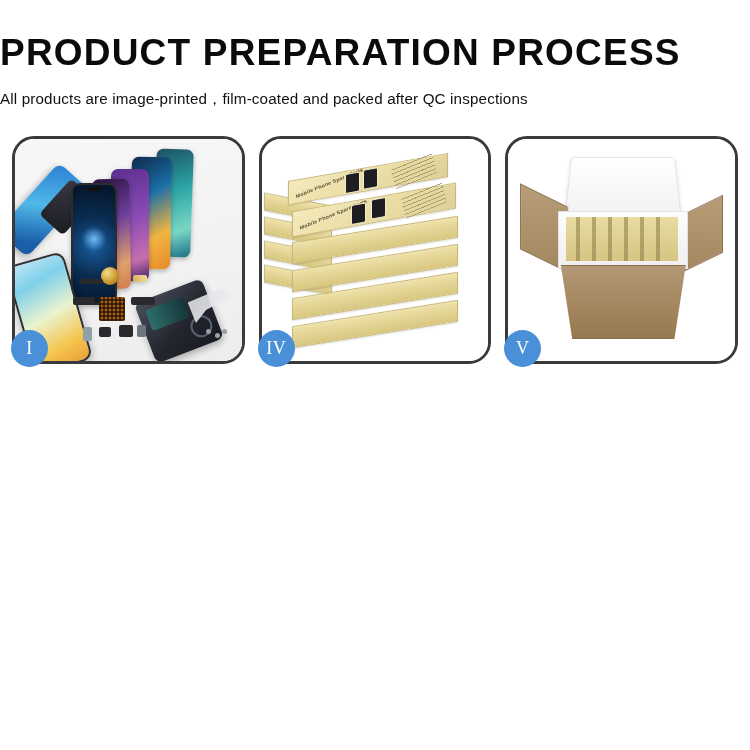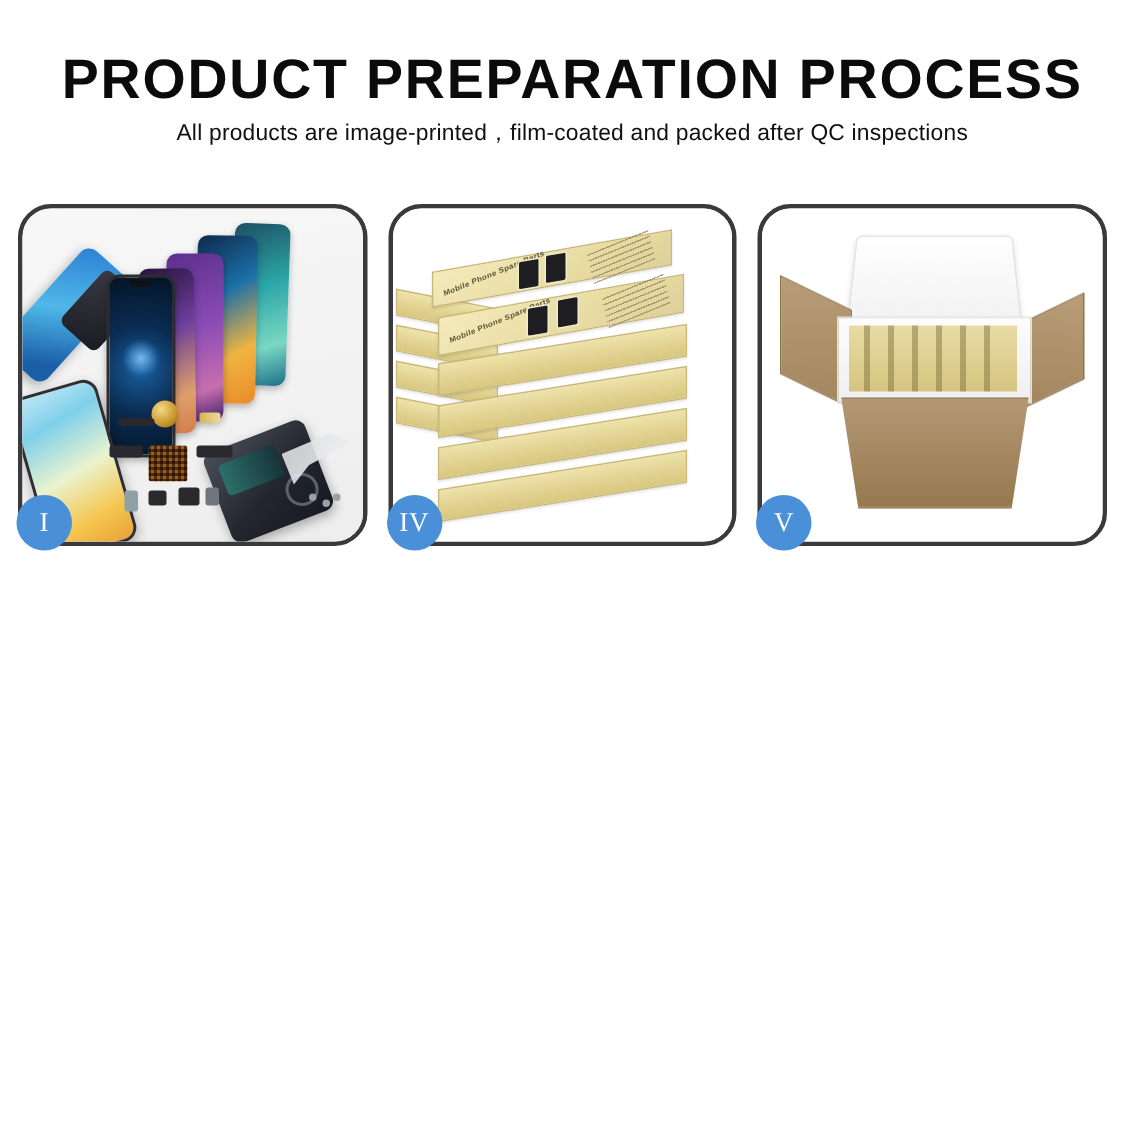--- a/index.html
+++ b/index.html
@@ -6,34 +6,34 @@
   body{
     width:750px;height:750px;
     background:#ffffff;
     font-family:"Liberation Sans", sans-serif;
     overflow:hidden;
     position:relative;
   }
   .page{width:750px;height:750px;position:relative;}
 
   
-  .header{text-align:center;padding-top:34px;padding-left:13px;}
+  .header{padding-top:34px;}
   .title{
     font-size:37px;
     font-weight:700;
     letter-spacing:1.2px;
     color:#0b0b0b;
     line-height:1.05;
     font-family:"Liberation Sans", sans-serif;
   }
   .subtitle{
     font-size:15.2px;
     font-weight:400;
     color:#111111;
-    margin-top:5px;
+    margin-top:16px;
     letter-spacing:.15px;
   }
 
   
   .grid{
     position:absolute;
     left:12px; top:136px;
     width:726px;
     display:grid;
     grid-template-columns:repeat(3,1fr);

